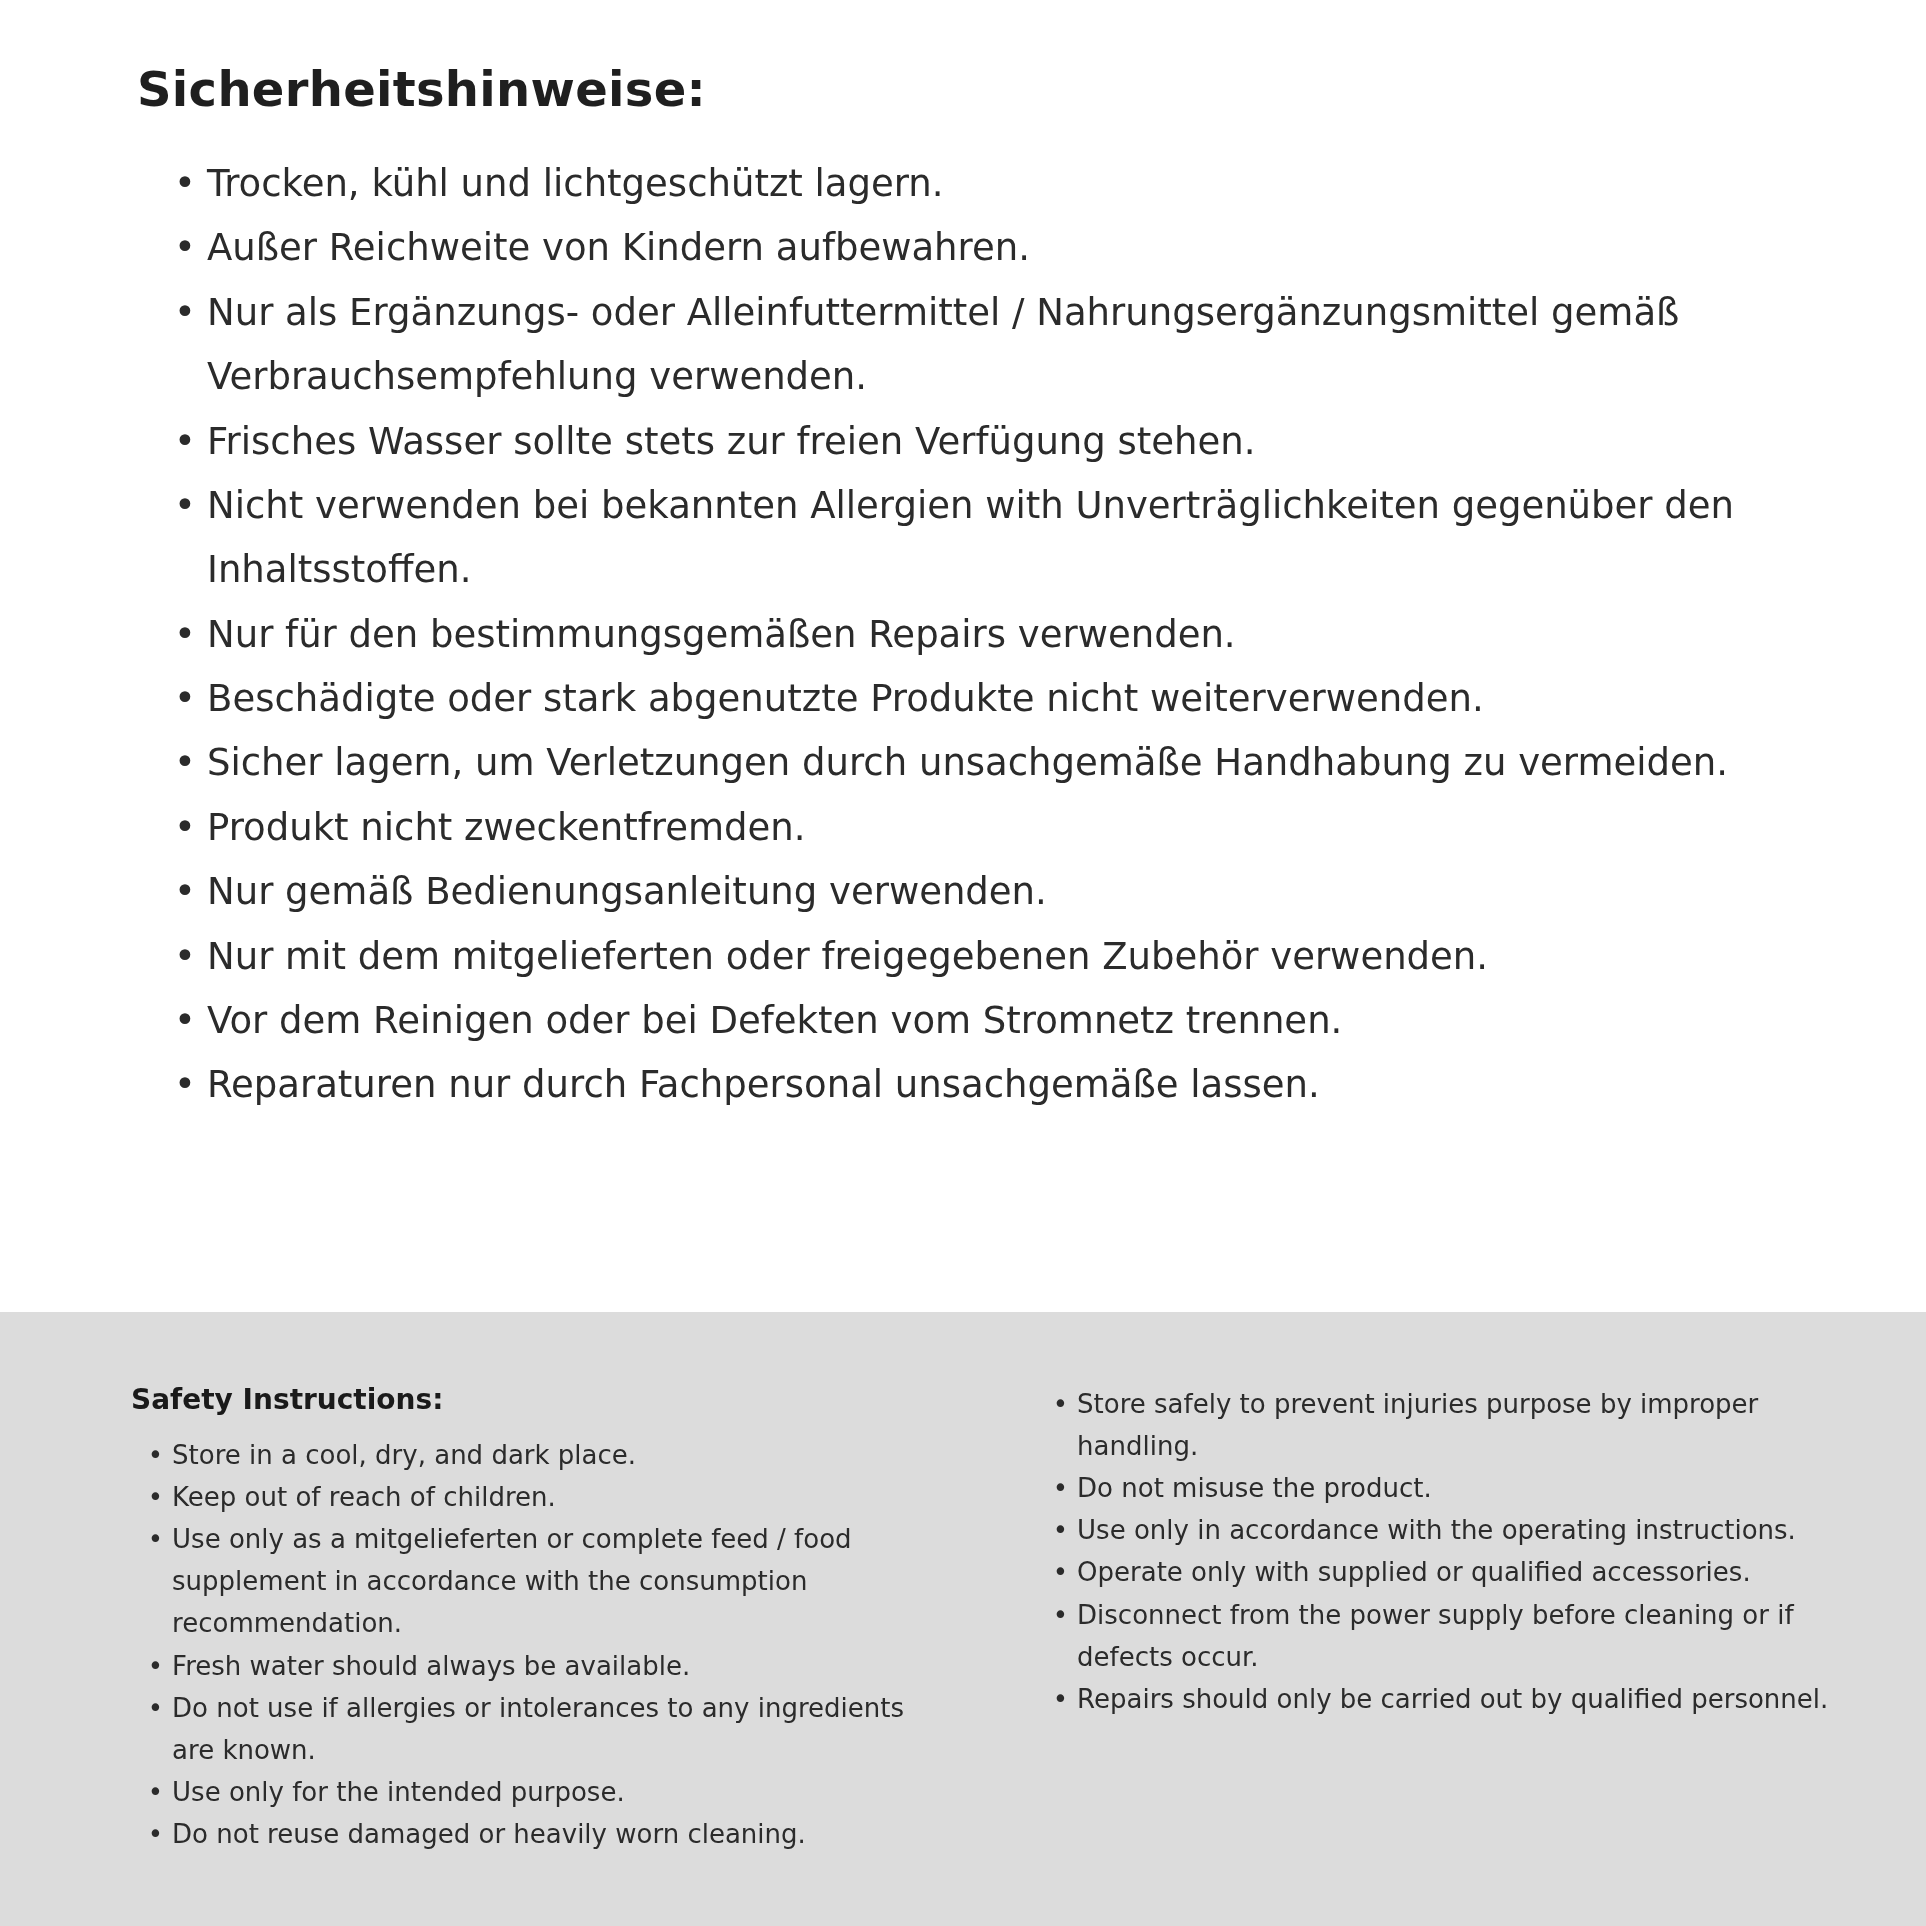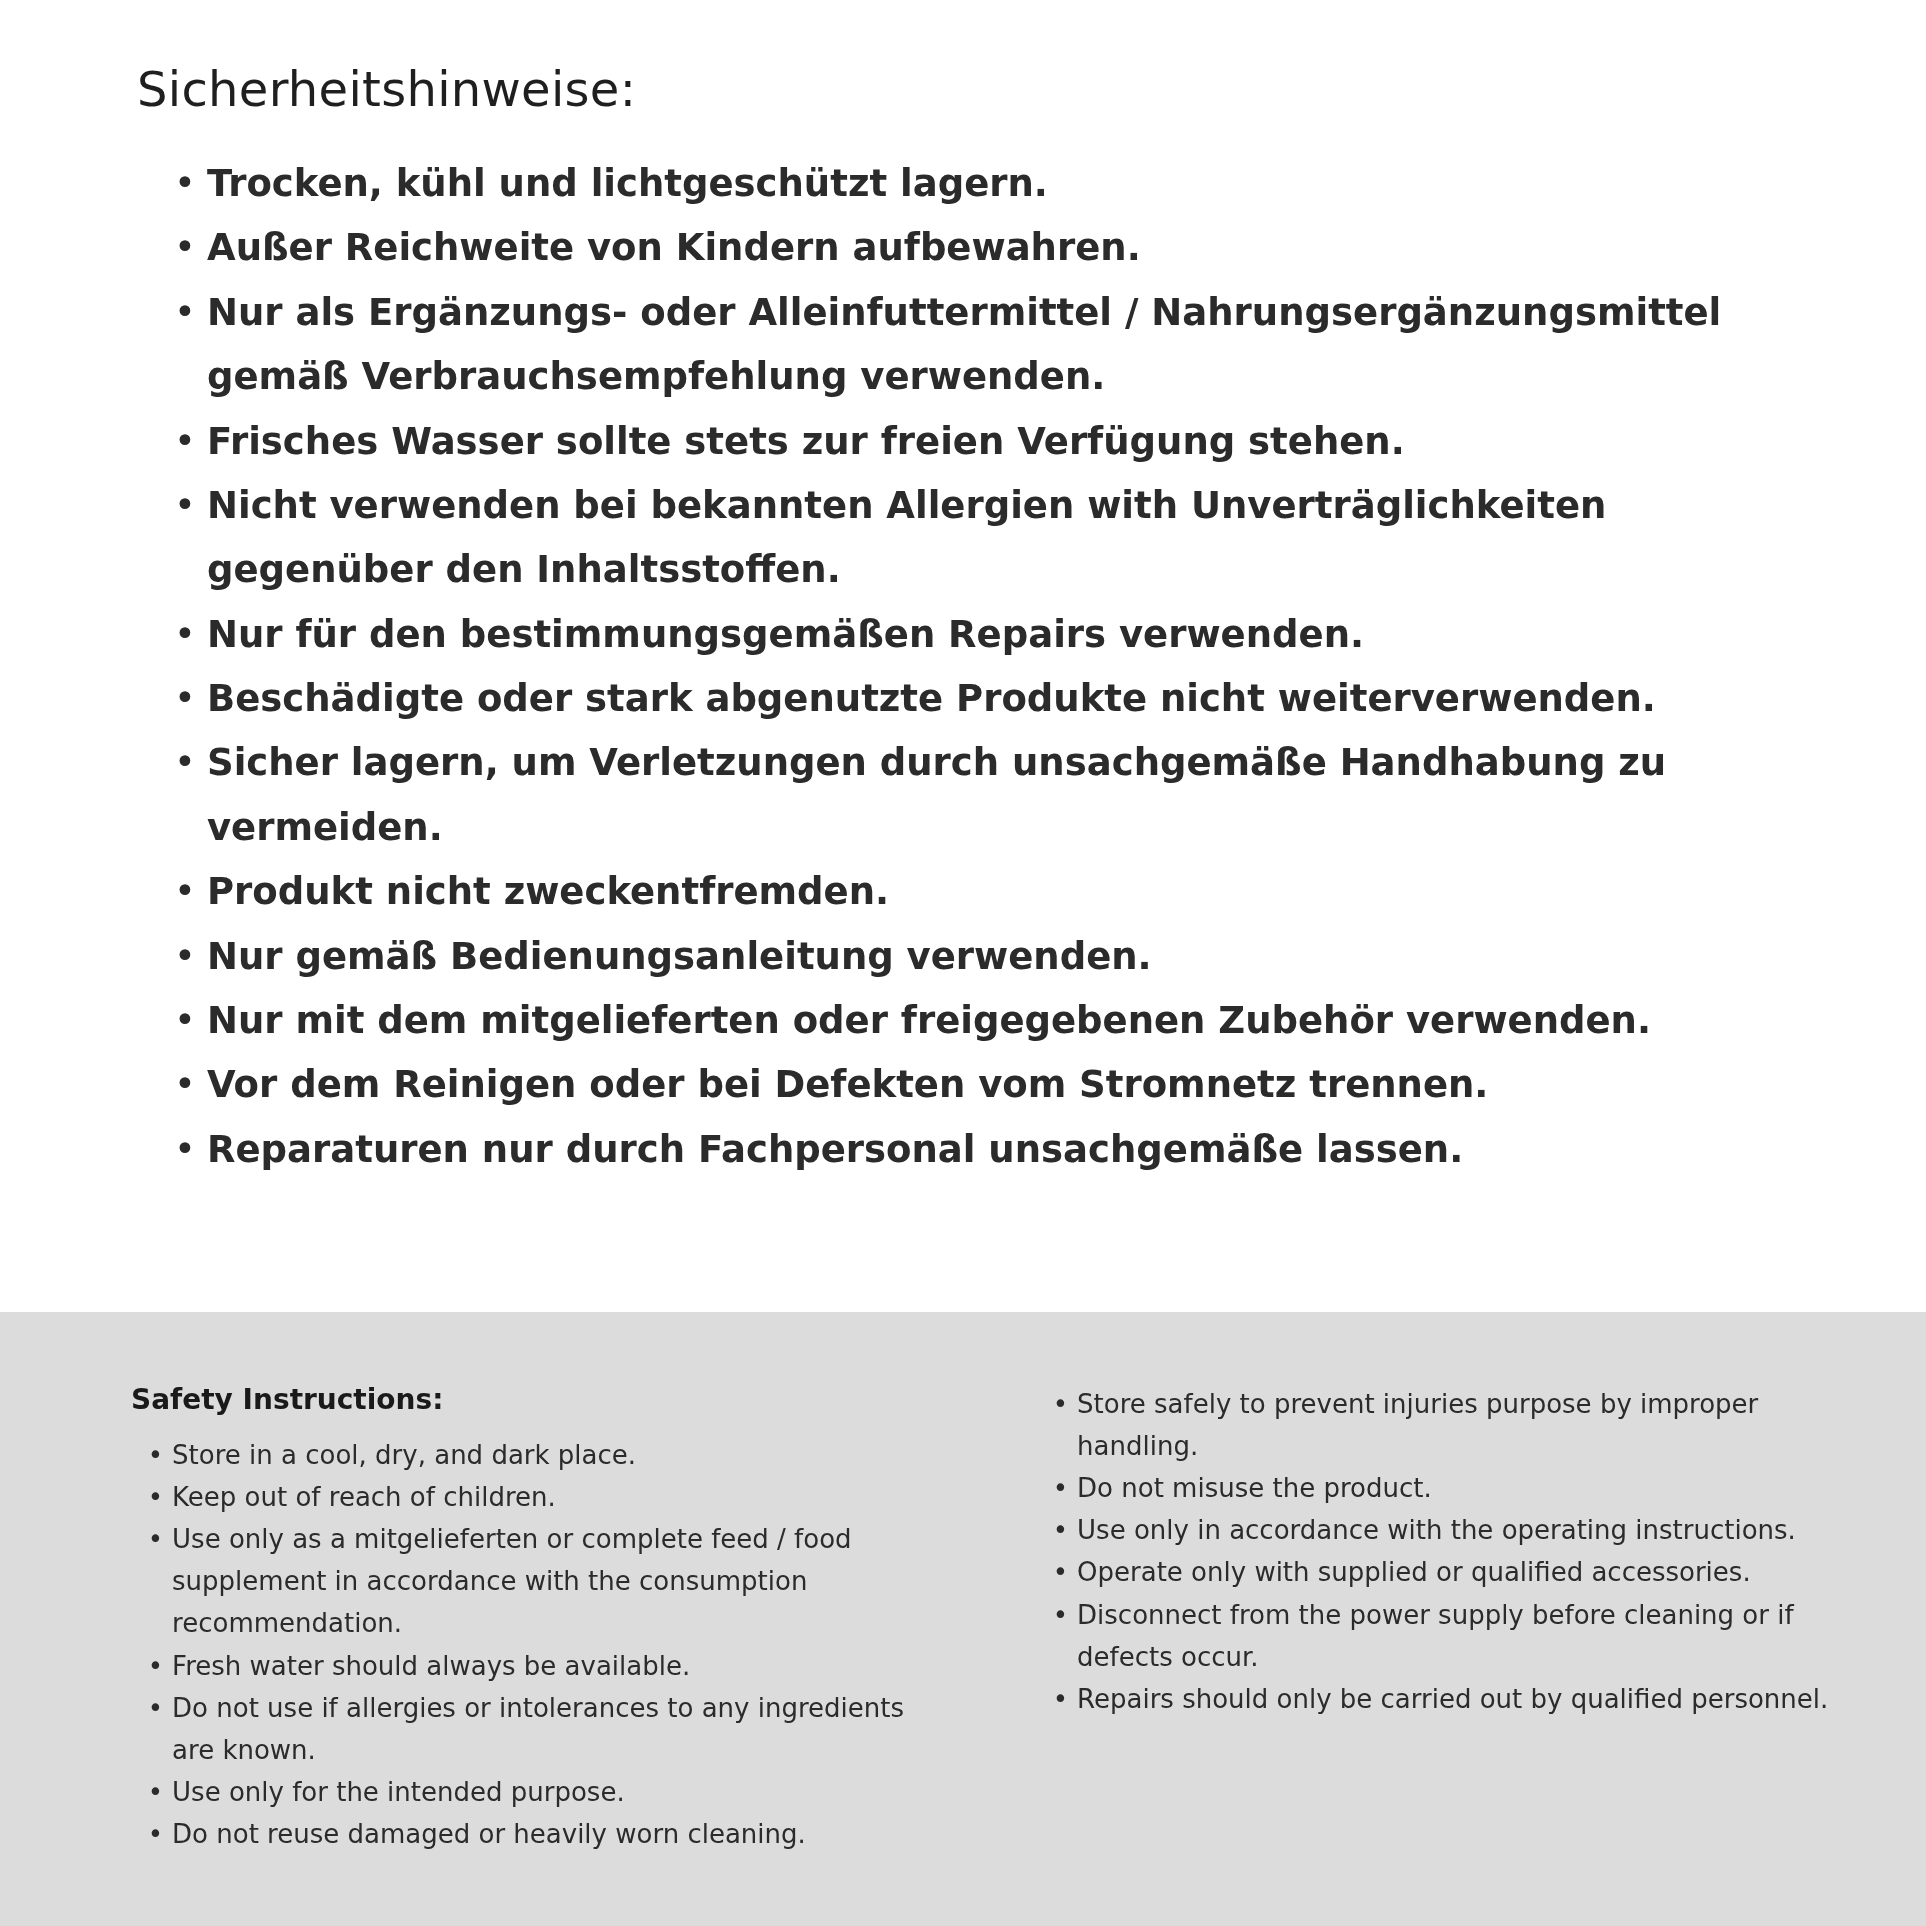--- a/index.html
+++ b/index.html
@@ -25,42 +25,41 @@
   
   .german-section {
     background: #ffffff;
     padding: 61px 128px 0 137px;
     box-sizing: border-box;
     height: 1312px;
     flex: 0 0 auto;
   }
   .german-title {
     font-size: 48px;
-    font-weight: 400;
+    font-weight: 700;
     color: #1f1f1f;
     margin: 0 0 35px 0;
     letter-spacing: 0.3px;
   }
   .german-list {
     padding-left: 37px;
     max-width: 1682px;
   }
   .german-list .bullet-item {
     display: flex;
     font-size: 37px;
     line-height: 1.74;
     color: #2b2b2b;
   }
   .german-list .bullet {
     flex: 0 0 33px;
     text-align: left;
   }
   .german-list .bullet-text {
     flex: 1 1 auto;
-    font-weight: bold;
   }
 
   
   .english-section {
     background: #dcdcdc;
     flex: 1 1 auto;
     box-sizing: border-box;
     padding: 71px 83px 39px 131px;
     display: flex;
     flex-direction: row;

